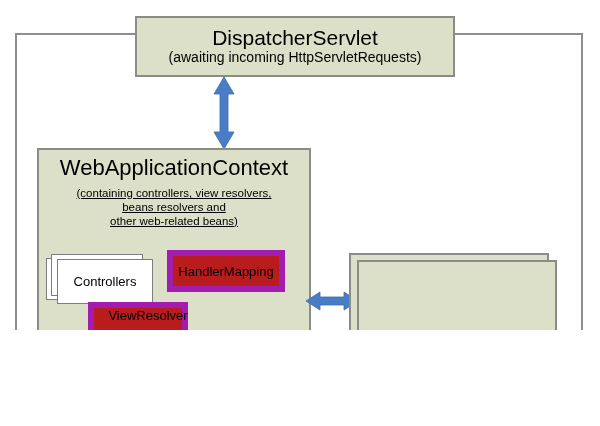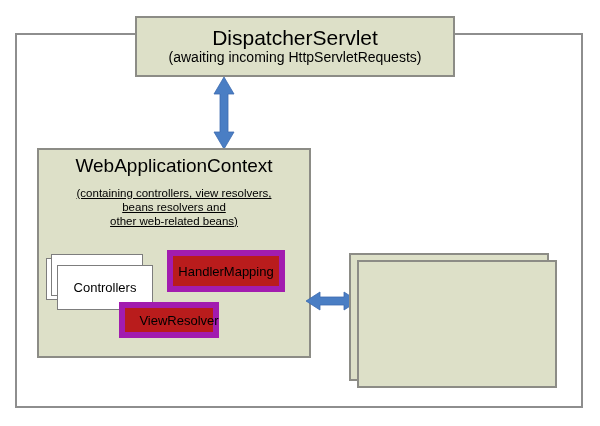--- a/index.html
+++ b/index.html
@@ -7,21 +7,21 @@
     margin: 0;
     padding: 0;
     background: #ffffff;
   }
   body {
     font-family: "Liberation Sans", sans-serif;
   }
   #canvas {
     position: relative;
     width: 600px;
-    height: 426px;
+    height: 330px;
     background: #ffffff;
     overflow: hidden;
   }
 
   
   .outer-frame {
     position: absolute;
     left: 15px;
     top: 33px;
     width: 568px;
@@ -74,21 +74,21 @@
   #web-app-context {
     left: 37px;
     top: 148px;
     width: 274px;
     height: 210px;
   }
   #web-app-context .title-lg {
     position: absolute;
     left: 0; right: 0;
     top: 6px;
-    font-size: 19px;
+    font-size: 22px;
   }
   #web-app-context .sub-sm {
     position: absolute;
     left: 6px; right: 6px;
     top: 36px;
     font-size: 11.5px;
     text-decoration: underline;
   }
 
   
@@ -105,42 +105,42 @@
     border: 1px solid #7d7d7d;
     box-sizing: border-box;
     width: 92px;
     height: 42px;
   }
   #controllers-stack .layer.l1 { left: 0px;  top: 8px; }
   #controllers-stack .layer.l2 { left: 5px;  top: 4px; }
   #controllers-stack .layer.l3 {
     left: 11px; top: 9px;
     width: 96px; height: 45px;
-    display: flex; align-items: center; justify-content: center; margin-top: 6px;
+    display: flex; align-items: center; justify-content: center;
   }
   .inner-label {
     font-size: 13px;
     color: #000000;
     white-space: nowrap;
     text-align: center;
   }
 
   #handler-mapping-box {
     left: 167px;
     top: 250px;
     width: 118px;
     height: 42px;
     display: flex; align-items: center; justify-content: center;
   }
   #view-resolver-box {
-    left: 119px;
+    left: 88px;
     top: 302px;
     width: 100px;
     height: 36px;
-    display: flex; align-items: center; justify-content: center; padding-left: 20px;
+    display: flex; justify-content: center; padding-left: 20px;
   }
 
   
   #backend-context-stack {
     position: absolute;
     left: 349px;
     top: 253px;
     width: 218px;
     height: 145px;
   }

